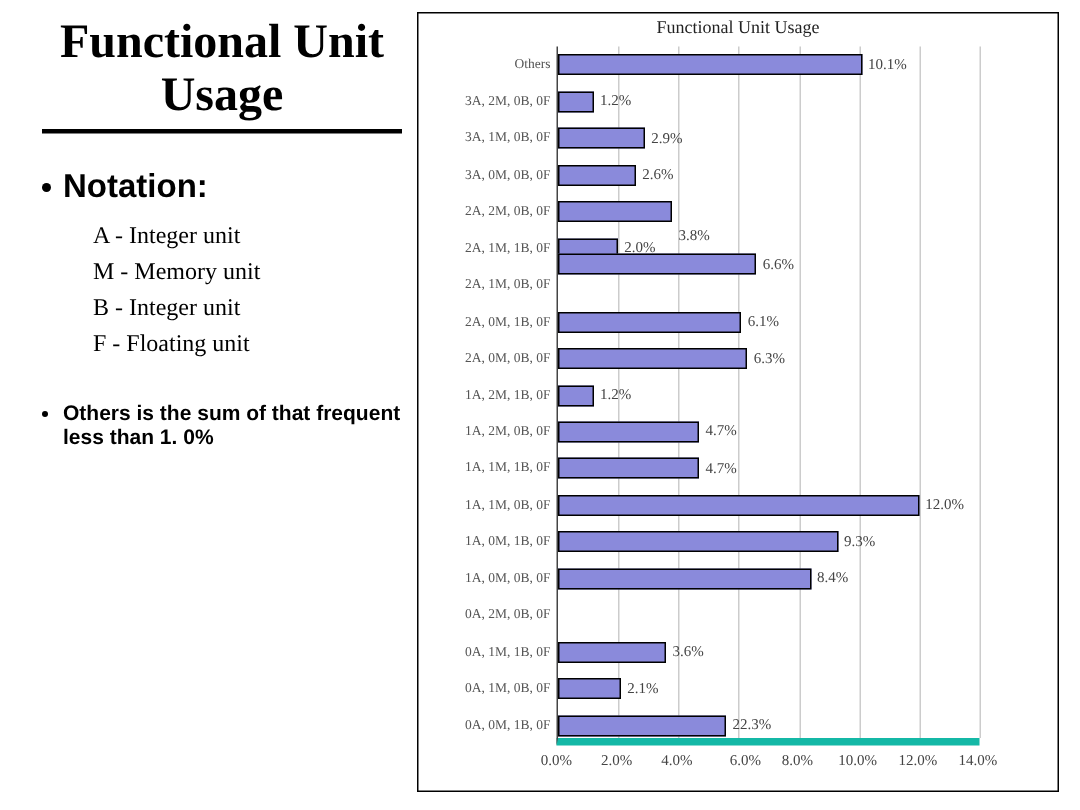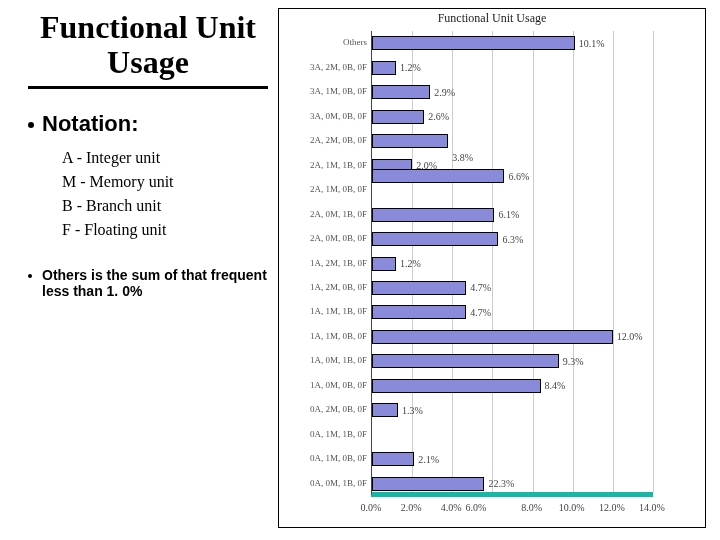--- a/index.html
+++ b/index.html
@@ -150,21 +150,21 @@
   <div class="left">
     <div class="title">Functional Unit Usage</div>
 
     <div class="bullets">
       <div class="b1">
         <span class="dot"></span>
         <span>Notation:</span>
       </div>
       <div class="b2">A - Integer unit</div>
       <div class="b2">M - Memory unit</div>
-      <div class="b2">B - Branch unit</div>
+      <div class="b2">B - Integer unit</div>
       <div class="b2">F - Floating unit</div>
 
       <div class="b3">
         <span class="dot"></span>
         <span>Others is the sum of that frequent less than 1. 0%</span>
       </div>
     </div>
   </div>
 
   <div class="chart">
@@ -230,37 +230,37 @@
           <div class="bar-value" style="left: calc(85.7143% + 4px);">12.0%</div>
         </div>
         <div class="bar-row" style="top: 323.395px; height: 14px;">
           <div class="bar" style="width: 66.4286%; background: rgb(138, 138, 219);"></div>
           <div class="bar-value" style="left: calc(66.4286% + 4px);">9.3%</div>
         </div>
         <div class="bar-row" style="top: 347.868px; height: 14px;">
           <div class="bar" style="width: 60%; background: rgb(138, 138, 219);"></div>
           <div class="bar-value" style="left: calc(60% + 4px);">8.4%</div>
         </div>
-        <div class="bar-row" style="top: 372.342px; height: 14px;">
-          <div class="bar" style="width: 9.28571%; background: rgb(138, 138, 219);"></div>
-          <div class="bar-value" style="left: calc(9.28571% + 4px);">1.3%</div>
+        <div class="bar-row" style="top: 396.816px; height: 14px;">
+          <div class="bar" style="width: 25.7143%; background: rgb(138, 138, 219);"></div>
+          <div class="bar-value" style="left: calc(25.7143% + 4px);">3.6%</div>
         </div>
         <div class="bar-row" style="top: 421.289px; height: 14px;">
           <div class="bar" style="width: 15%; background: rgb(138, 138, 219);"></div>
           <div class="bar-value" style="left: calc(15% + 4px);">2.1%</div>
         </div>
         <div class="bar-row" style="top: 445.763px; height: 14px;">
           <div class="bar" style="width: 40%; background: rgb(138, 138, 219);"></div>
           <div class="bar-value" style="left: calc(40% + 4px);">22.3%</div>
         </div>
       </div>
   <div class="x-tick" style="left: 92px;">0.0%</div>
       <div class="x-tick" style="left: 132.143px;">2.0%</div>
       <div class="x-tick" style="left: 172.286px;">4.0%</div>
-      <div class="x-tick" style="left: 197px;">6.0%</div>
+      <div class="x-tick" style="left: 218px;">6.0%</div>
       <div class="x-tick" style="left: 252.571px;">8.0%</div>
       <div class="x-tick" style="left: 292.714px;">10.0%</div>
       <div class="x-tick" style="left: 332.857px;">12.0%</div>
       <div class="x-tick" style="left: 373px;">14.0%</div>
       <div class="cat-label" style="top: 27.2368px;">Others</div>
       <div class="cat-label" style="top: 51.7105px;">3A, 2M, 0B, 0F</div>
       <div class="cat-label" style="top: 76.1842px;">3A, 1M, 0B, 0F</div>
       <div class="cat-label" style="top: 100.658px;">3A, 0M, 0B, 0F</div>
       <div class="cat-label" style="top: 125.132px;">2A, 2M, 0B, 0F</div>
       <div class="cat-label" style="top: 149.605px;">2A, 1M, 1B, 0F</div>

